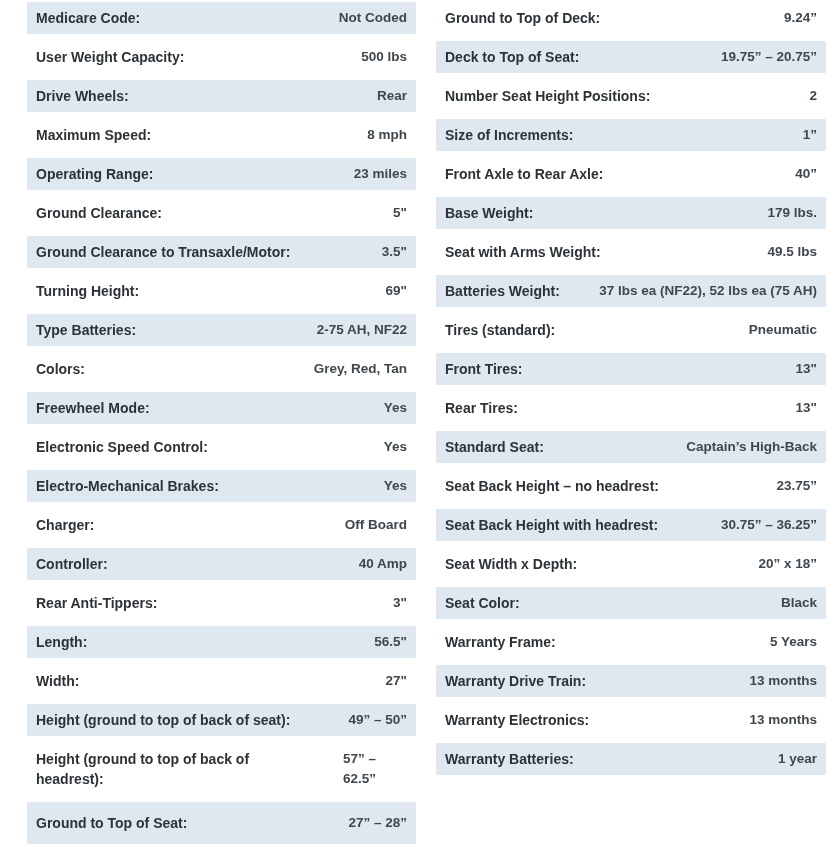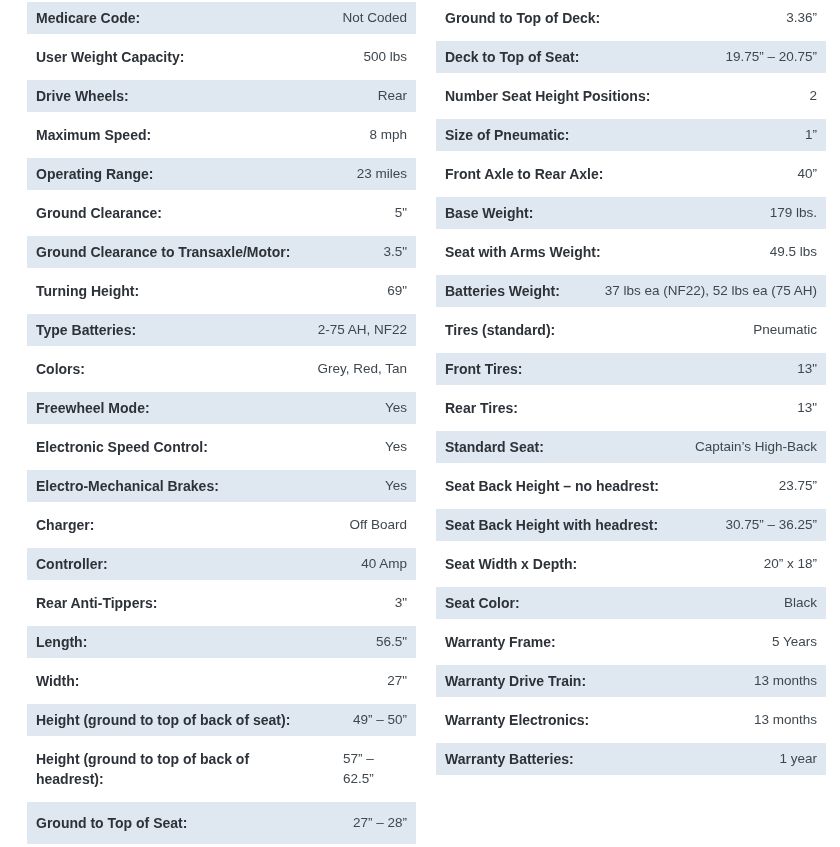--- a/index.html
+++ b/index.html
@@ -46,21 +46,21 @@
     flex: 1 1 auto;
     font-size: 14px;
     font-weight: 700;
     line-height: 20px;
     color: #2d3238;
     padding-right: 10px;
   }
   .spec-value {
     flex: 0 0 auto;
     font-size: 13.5px;
-    font-weight: 400;
+    font-weight: 700;
     line-height: 20px;
     color: #3f474e;
     text-align: right;
     white-space: nowrap;
   }
   
   .spec-col.left .spec-row:nth-child(20) .spec-value {
     white-space: normal;
     flex: 0 0 64px;
     text-align: left;
@@ -183,35 +183,35 @@
   </div>
 
   <div class="spec-row">
     <div class="spec-label">Ground to Top of Seat:</div>
     <div class="spec-value">27” – 28”</div>
   </div>
 </div>
     <div class="spec-col right">
   <div class="spec-row">
     <div class="spec-label">Ground to Top of Deck:</div>
-    <div class="spec-value">3.36”</div>
+    <div class="spec-value">9.24”</div>
   </div>
 
   <div class="spec-row">
     <div class="spec-label">Deck to Top of Seat:</div>
     <div class="spec-value">19.75” – 20.75”</div>
   </div>
 
   <div class="spec-row">
     <div class="spec-label">Number Seat Height Positions:</div>
     <div class="spec-value">2</div>
   </div>
 
   <div class="spec-row">
-    <div class="spec-label">Size of Pneumatic:</div>
+    <div class="spec-label">Size of Increments:</div>
     <div class="spec-value">1”</div>
   </div>
 
   <div class="spec-row">
     <div class="spec-label">Front Axle to Rear Axle:</div>
     <div class="spec-value">40”</div>
   </div>
 
 
   <div class="spec-row">

